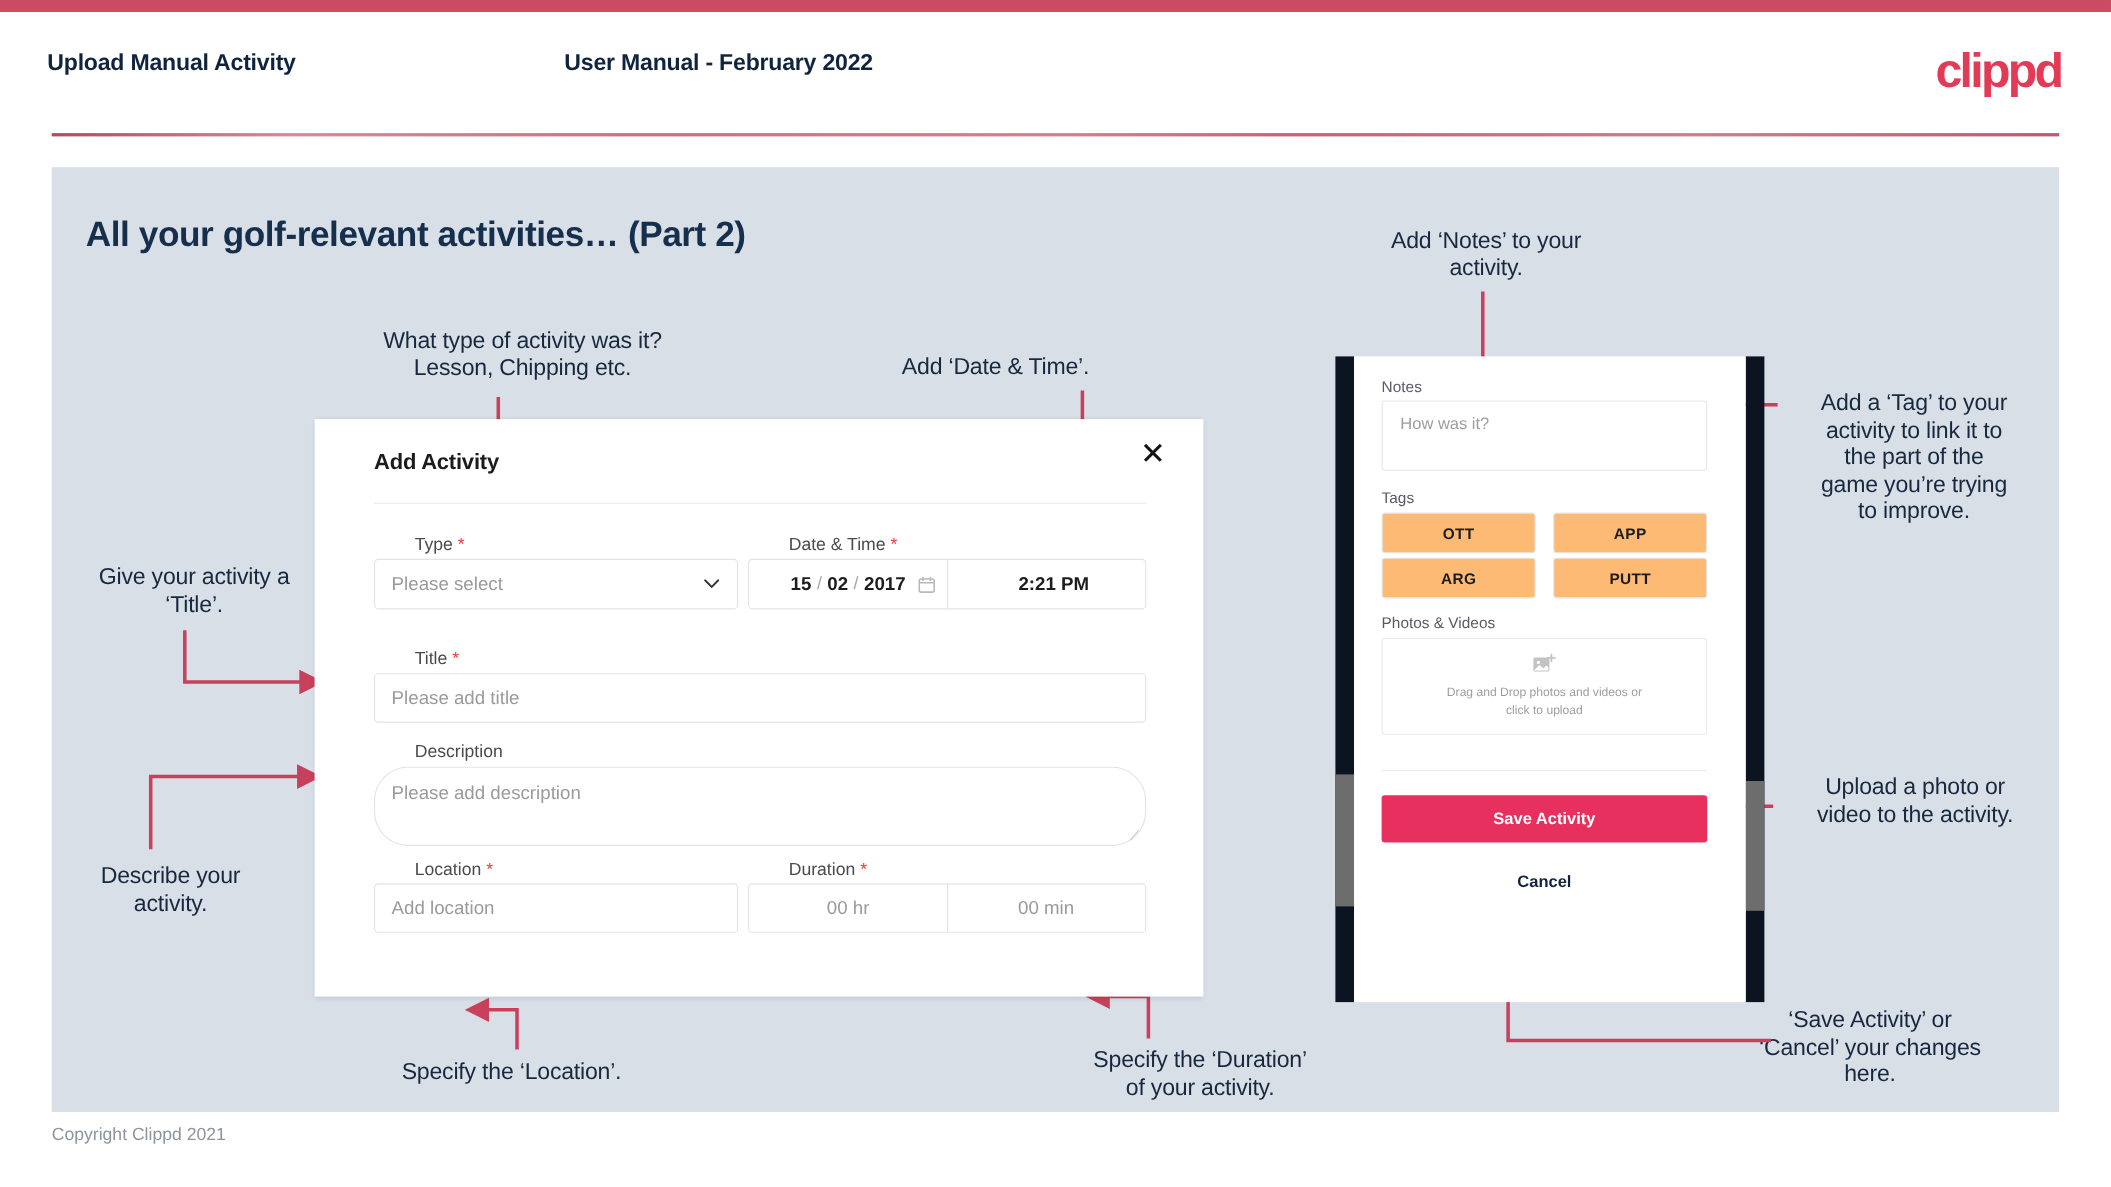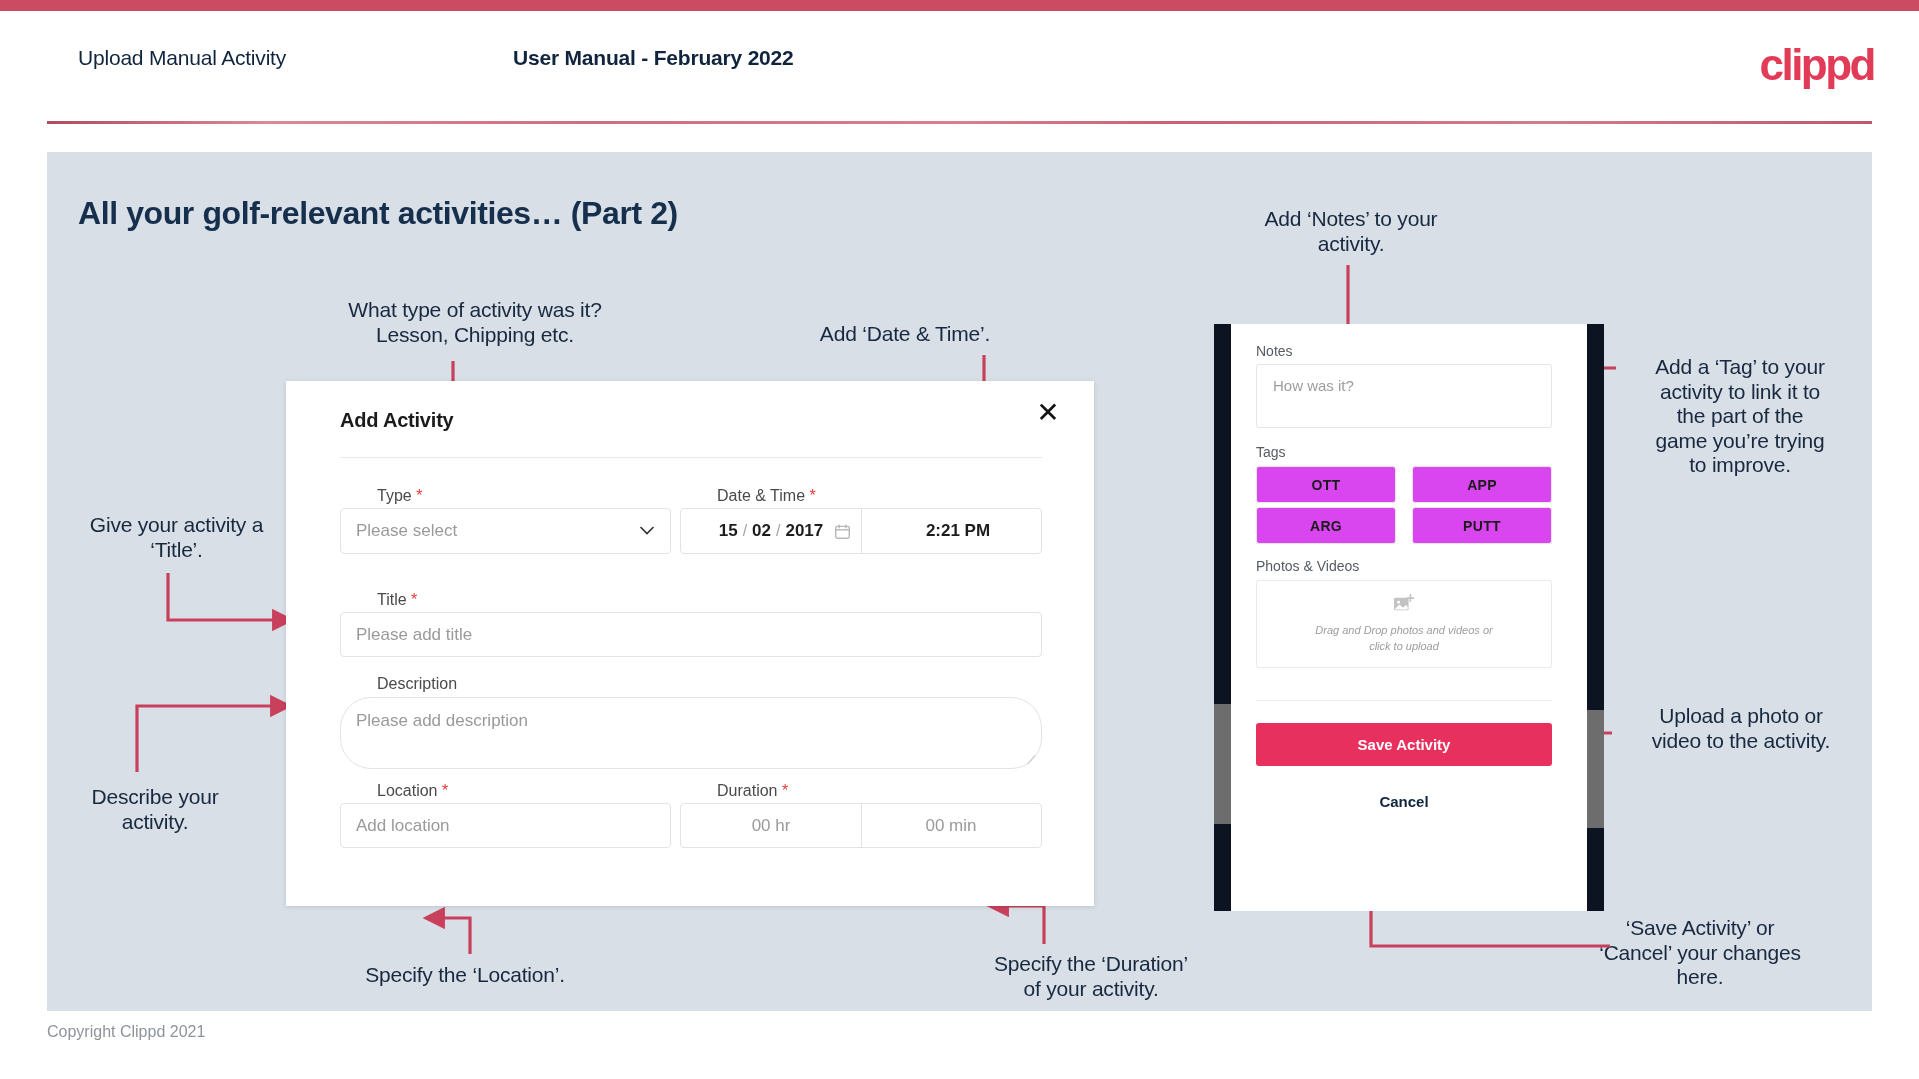--- a/index.html
+++ b/index.html
@@ -18,21 +18,21 @@
   }
   .top-bar-cap {
     position: absolute; right: 0; top: 0; width: 10px; height: 11px;
     background: #cb4b63;
   }
 
   
   .header { position: absolute; left: 0; top: 11px; width: 1919px; height: 117px; background:#fff; }
   .hdr-left {
     position: absolute; left: 43px; top: 35px;
-    font-size: 21px; font-weight: 400; color: #10243e; letter-spacing: -0.2px; margin-left: 35px;
+    font-size: 21px; font-weight: 700; color: #10243e; letter-spacing: -0.2px;
   }
   .hdr-center {
     position: absolute; left: 513px; top: 35px;
     font-size: 21px; font-weight: 700; color: #10243e; letter-spacing: -0.2px;
   }
   .logo {
     position: absolute; right: 45px; top: 32px;
     font-size: 44px; font-weight: 800; color: #e23b57;
     letter-spacing: -2.5px; line-height: 1;
   }
@@ -122,21 +122,21 @@
   .phone-screen {
     position:absolute; left:17px; top:0; width:356px; height:587px;
     background:#ffffff; overflow:hidden;
   }
   .p-label { position:absolute; font-size: 14px; color:#555c63; font-weight:400; }
   .p-input {
     position:absolute; border:1px solid #e6e6e6; border-radius:3px; background:#fff;
   }
   .p-input .pph { font-size: 15px; color:#9d9d9d; padding: 12px 0 0 16px; display:block; }
   .tag-btn {
-    position:absolute; border:1px solid #e6e6e6; border-radius:3px; background:#d946ef;
+    position:absolute; border:1px solid #e6e6e6; border-radius:3px; background:#fdba74;
     display:flex; align-items:center; justify-content:center;
     font-size: 14px; font-weight: 700; color: #1b1b1b; letter-spacing: 0.3px;
   }
   .upload-box {
     position:absolute; border:1px solid #eaeaea; border-radius:3px; background:#fff;
     display:flex; flex-direction:column; align-items:center; justify-content:center;
   }
   .upload-txt { font-size: 11px; color:#9d9d9d; text-align:center; line-height:1.45; margin-top: 9px; }
   .p-hr { position:absolute; height:1px; background:#ededed; }
   .save-btn {
@@ -356,21 +356,21 @@
         <span>APP</span>
       </div>
       <div class="tag-btn" style="left:25px; top:183px; width:140px; height:37px;">
         <span>ARG</span>
       </div>
       <div class="tag-btn" style="left:181px; top:183px; width:140px; height:37px;">
         <span>PUTT</span>
       </div>
 
       <div class="p-label" style="left:25px; top:234px;">Photos &amp; Videos</div>
-      <div class="upload-box" style="left:25px; top:256px; width:296px; height:88px;font-style:italic;">
+      <div class="upload-box" style="left:25px; top:256px; width:296px; height:88px;">
         <svg width="22" height="20" viewBox="0 0 24 22">
           <rect x="1" y="4" width="16" height="14" rx="1.5" fill="#c3c3c3"></rect>
           <circle cx="6" cy="9" r="1.6" fill="#fff"></circle>
           <path d="M2,16.5 L7,11.5 L11,15 L14,12 L16,14 L16,17 L2,17 z" fill="#fff"></path>
           <path d="M19,1 L19,8 M15.5,4.5 L22.5,4.5" stroke="#c3c3c3" stroke-width="1.8" stroke-linecap="round"></path>
         </svg>
         <div class="upload-txt">
           <div>Drag and Drop photos and videos or</div>
           <div>click to upload</div>
         </div>

